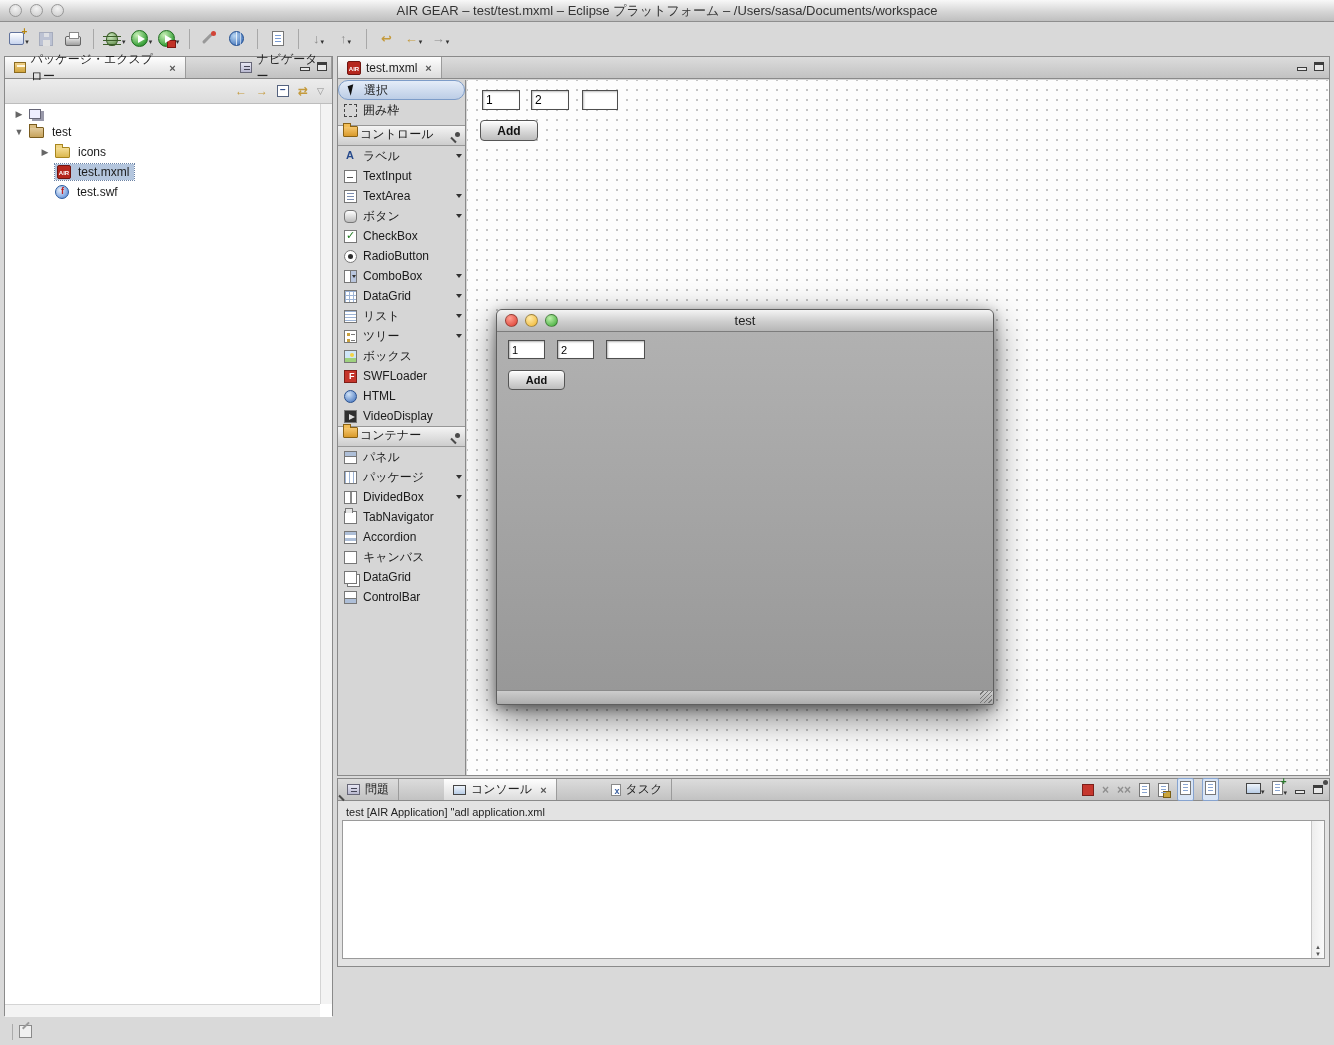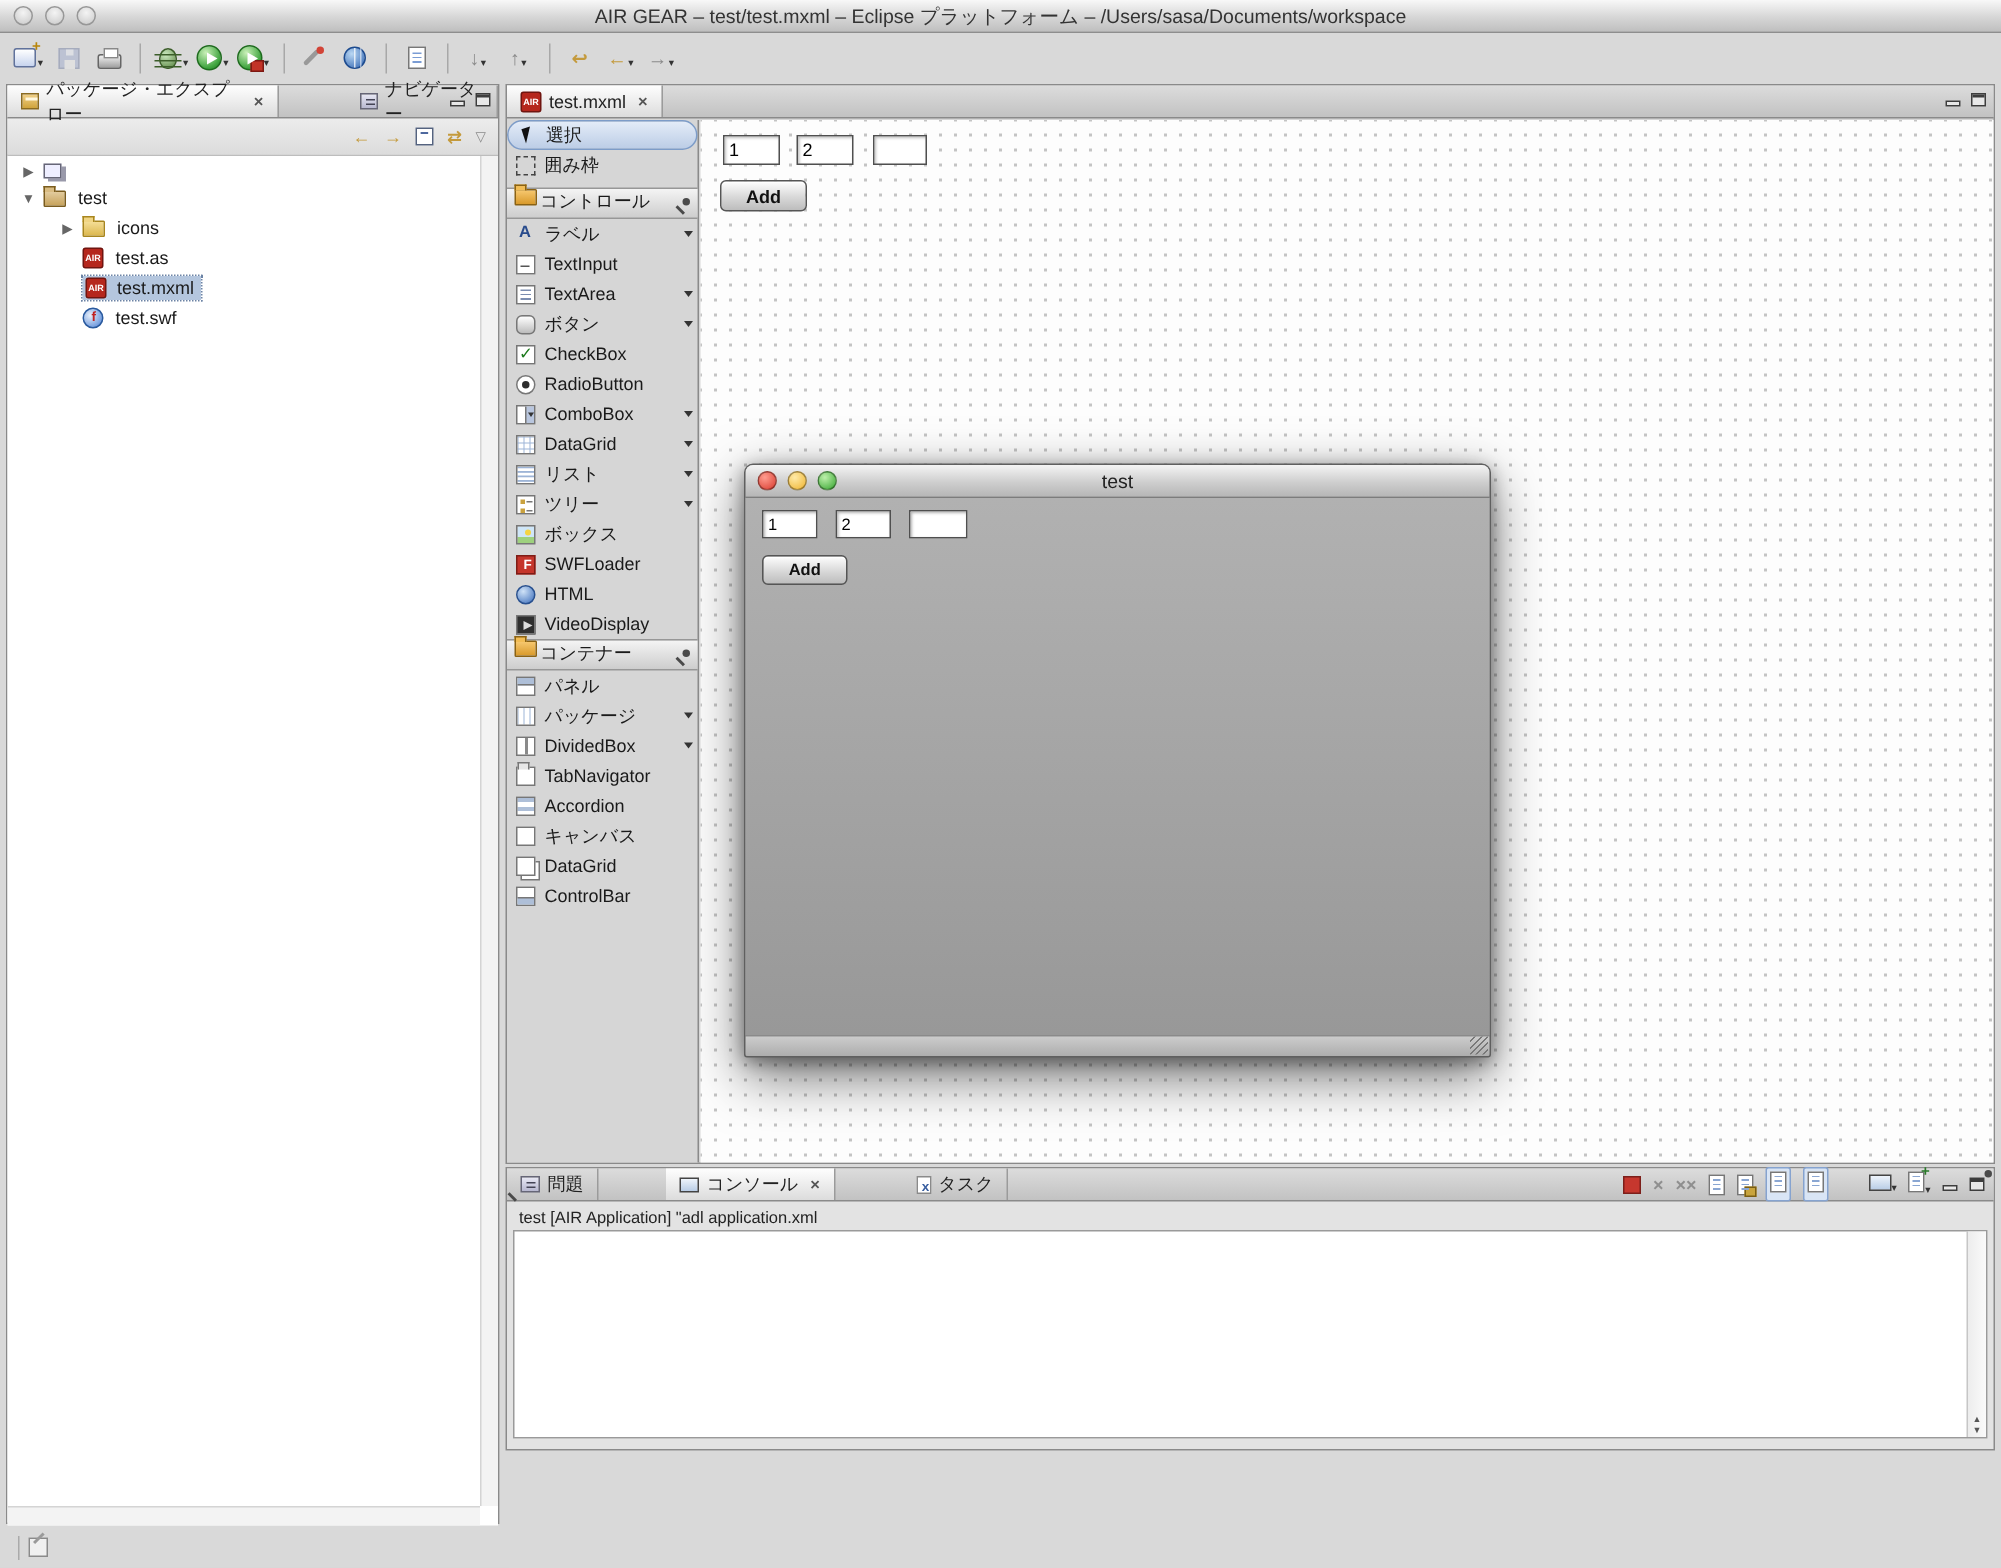--- a/index.html
+++ b/index.html
@@ -307,25 +307,20 @@
       <span class="ic ic-proj"></span>
       <span class="tlabel">test</span>
     </div>
     <div class="trow child">
       <span class="tw">▶</span>
       <span class="ic ic-folder"></span>
       <span class="tlabel">icons</span>
     </div>
     <div class="trow child">
       <span class="tw"></span>
-      <span class="ic ic-air"></span>
-      <span class="tlabel">test.as</span>
-    </div>
-    <div class="trow child">
-      <span class="tw"></span>
       <span class="selwrap">
         <span class="ic ic-air"></span>
         <span class="tlabel">test.mxml</span>
       </span>
     </div>
     <div class="trow child">
       <span class="tw"></span>
       <span class="ic ic-swf"></span>
       <span class="tlabel">test.swf</span>
     </div>

